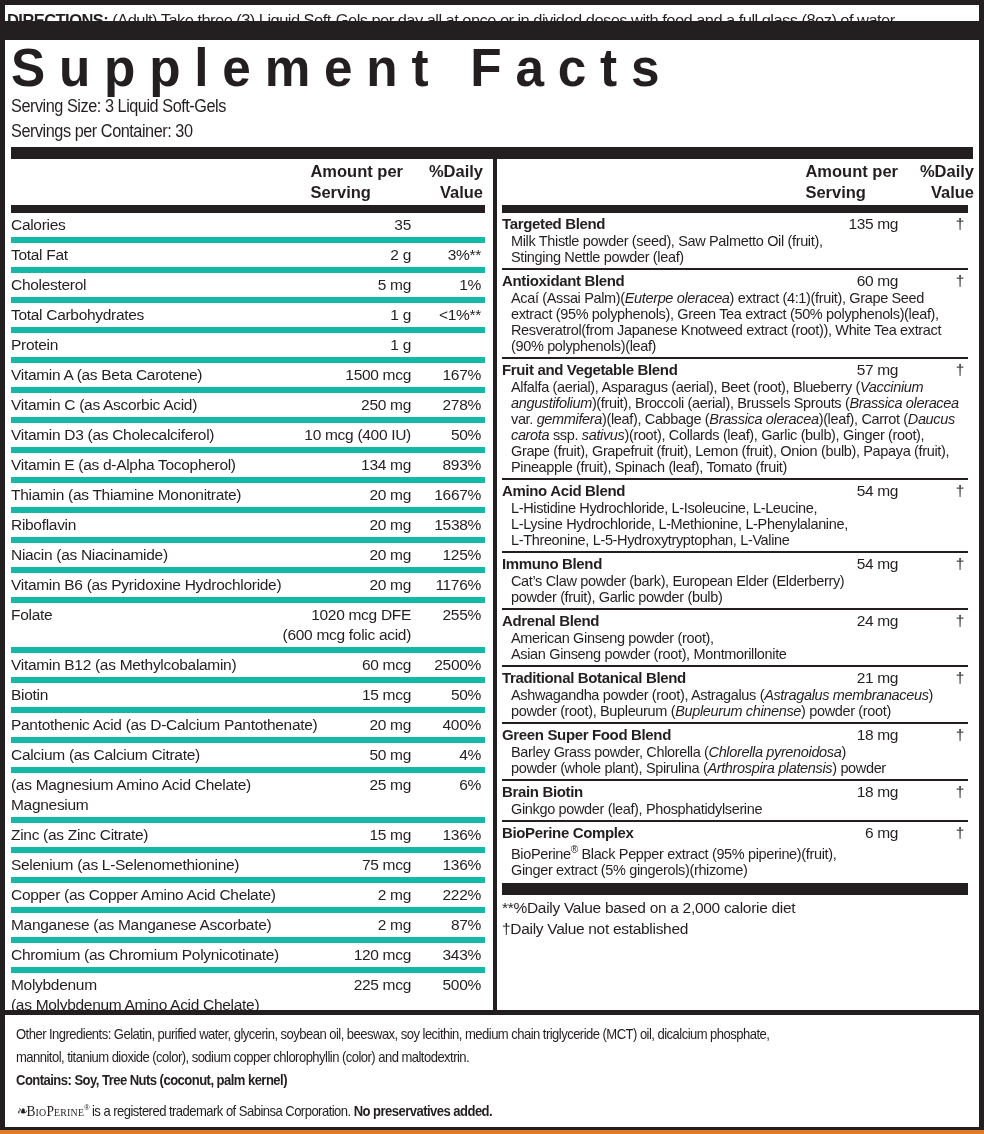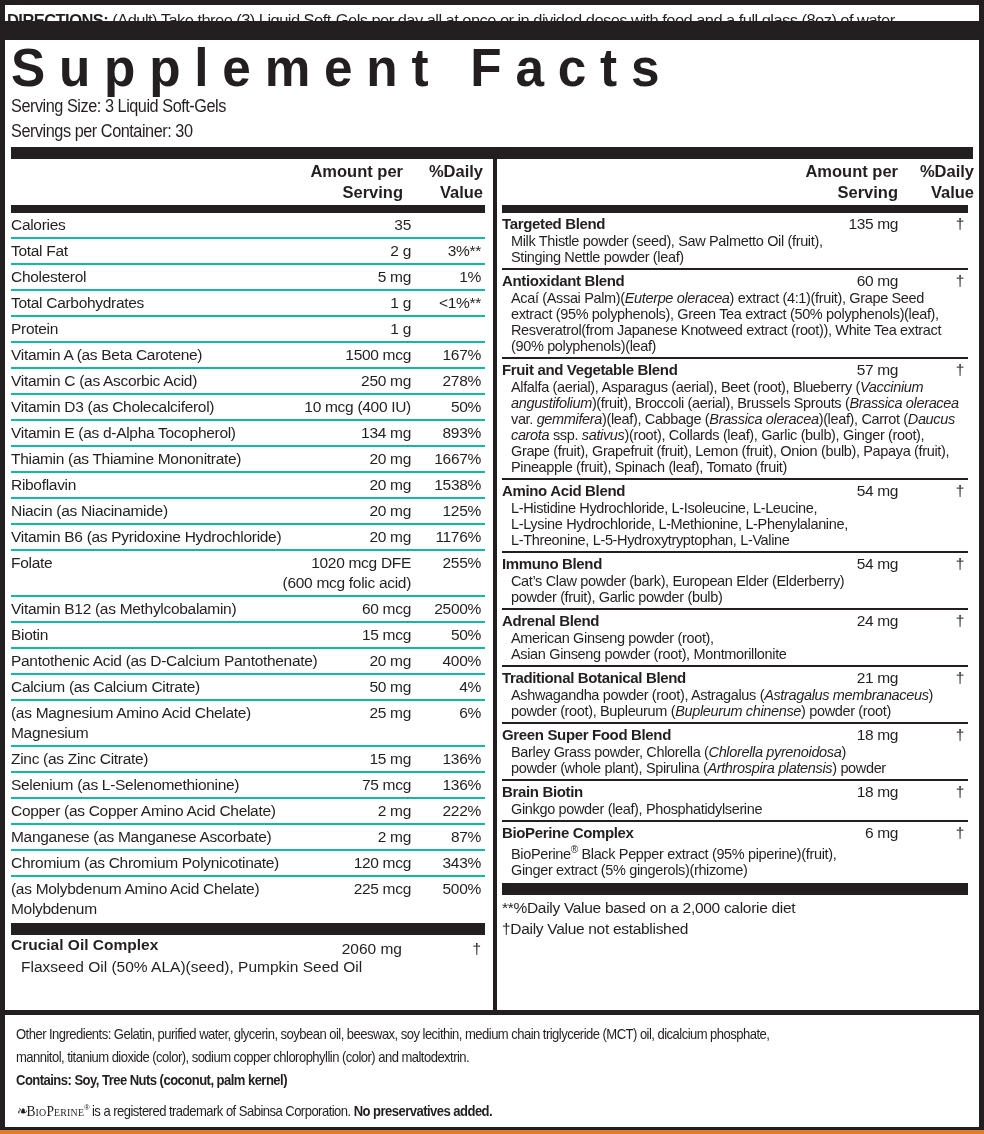--- a/index.html
+++ b/index.html
@@ -29,30 +29,30 @@
   .serving.s2 { top: 81px; }
 
   .topbar { position: absolute; left: 6px; top: 107px; width: 962px; height: 12px; background: #231f20; }
   .coldiv { position: absolute; left: 488px; top: 107px; width: 4px; height: 863px; background: #231f20; }
 
   .col { position: absolute; top: 119px; }
   .col.left { left: 6px; width: 474px; }
   .col.right { left: 497px; width: 466px; }
 
   .hdr { position: relative; height: 46px; font-weight: bold; font-size: 16.5px; line-height: 21px; }
-  .hdr .amt { position: absolute; text-align: right; top: 2px; margin-left: 42px; }
+  .hdr .amt { position: absolute; text-align: left; top: 2px; margin-left: 42px; }
   .hdr .dv { position: absolute; text-align: right; top: 2px; }
   .col.left .hdr .amt { right: 82px; }
   .col.left .hdr .dv { right: 2px; }
   .col.right .hdr .amt { right: 70px; }
   .col.right .hdr .dv { right: -6px; }
 
   .thickbar { height: 8px; background: #231f20; }
 
-  .row { position: relative; font-size: 15.5px; line-height: 20px; border-bottom: 2px solid #14b8a6; padding: 2px 0 2px 0; letter-spacing: -0.3px; }
+  .row { position: relative; font-size: 15.5px; line-height: 20px; border-bottom: 6px solid #14b8a6; padding: 2px 0 2px 0; letter-spacing: -0.3px; }
   .row:last-child { border-bottom: none; }
   .row .name { display: block; padding-right: 190px; white-space: nowrap; }
   .row .amt { position: absolute; right: 74px; top: 2px; text-align: right; white-space: nowrap; }
   .row .dv { position: absolute; right: 4px; top: 2px; text-align: right; white-space: nowrap; }
   .row .sub { display: block; text-align: right; padding-right: 74px; }
 
   .crucial { font-size: 15.5px; position: relative; line-height: 20px; }
   .crucial .name { font-weight: bold; }
   .crucial .amt { position: absolute; right: 83px; top: 4px; }
   .crucial .dv { position: absolute; right: 4px; top: 4px; }
@@ -217,22 +217,22 @@
           <span class="name">Manganese (as Manganese Ascorbate)</span>
           <span class="amt">2 mg</span>
           <span class="dv">87%</span>
         </div>
         <div class="row">
           <span class="name">Chromium (as Chromium Polynicotinate)</span>
           <span class="amt">120 mcg</span>
           <span class="dv">343%</span>
         </div>
         <div class="row">
+          <span class="name">Molybdenum</span>
           <span class="name">(as Molybdenum Amino Acid Chelate)</span>
-          <span class="name">Molybdenum</span>
           <span class="amt">225 mcg</span>
           <span class="dv">500%</span>
         </div>
       </div>
     <div class="thickbar" style="height:12px;margin-top:2px;"></div>
     <div class="crucial">
       <div class="name">Crucial Oil Complex</div>
       <div class="amt">2060 mg</div>
       <div class="dv">†</div>
       <div class="desc">Flaxseed Oil (50% ALA)(seed), Pumpkin Seed Oil</div>

